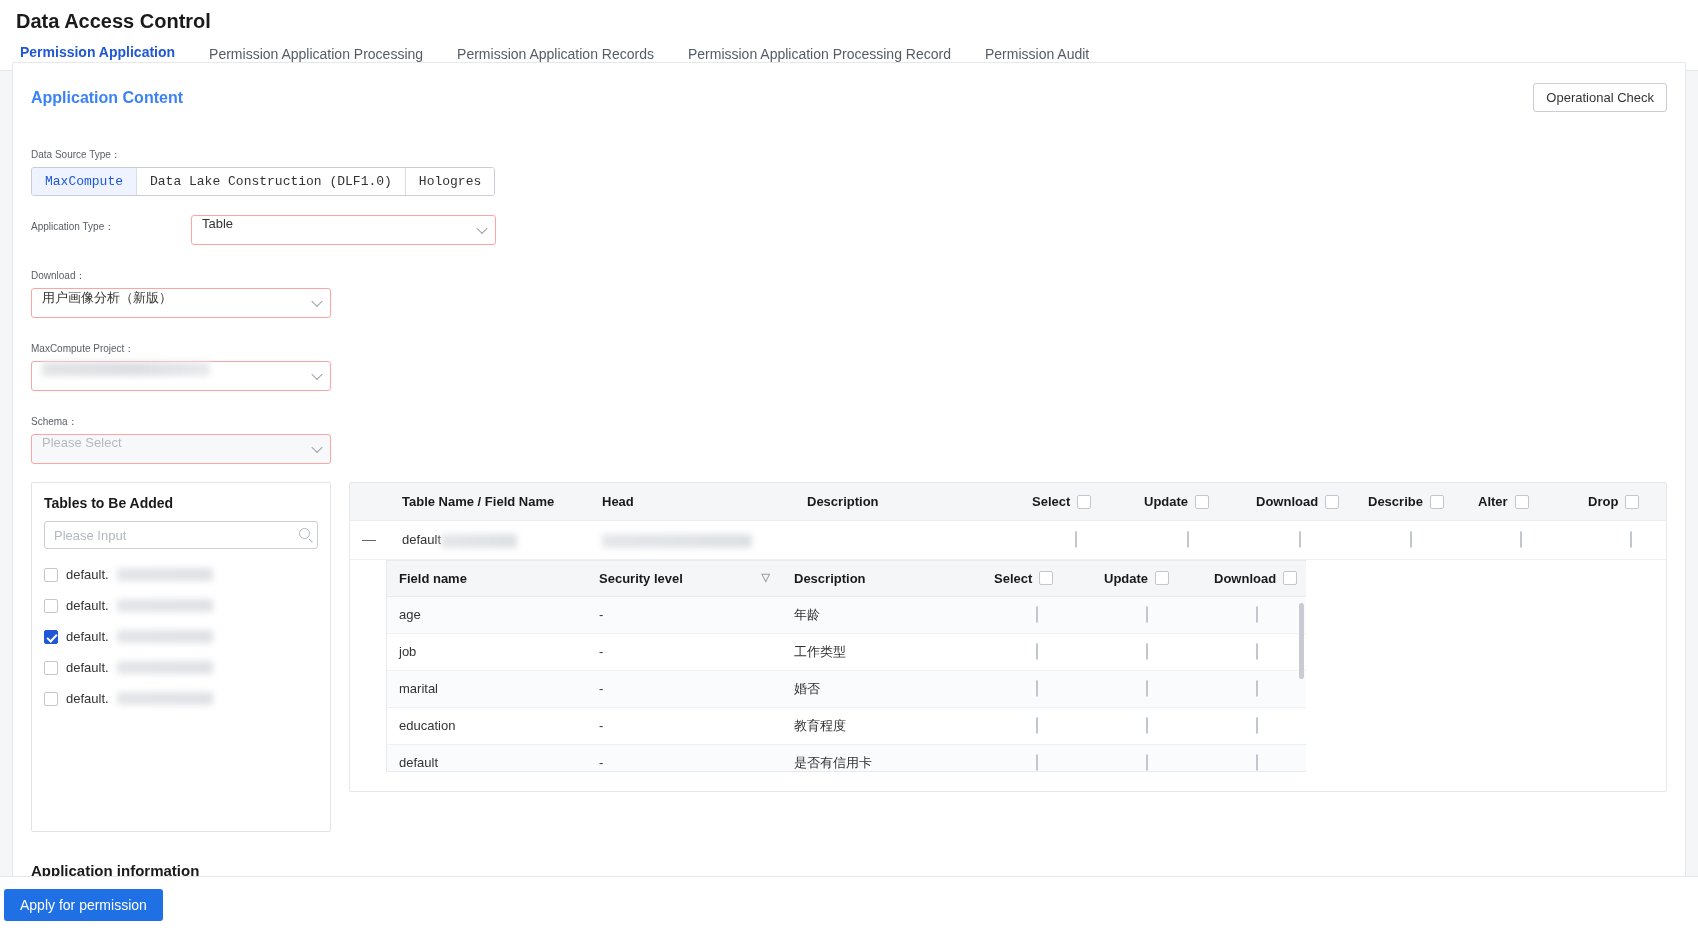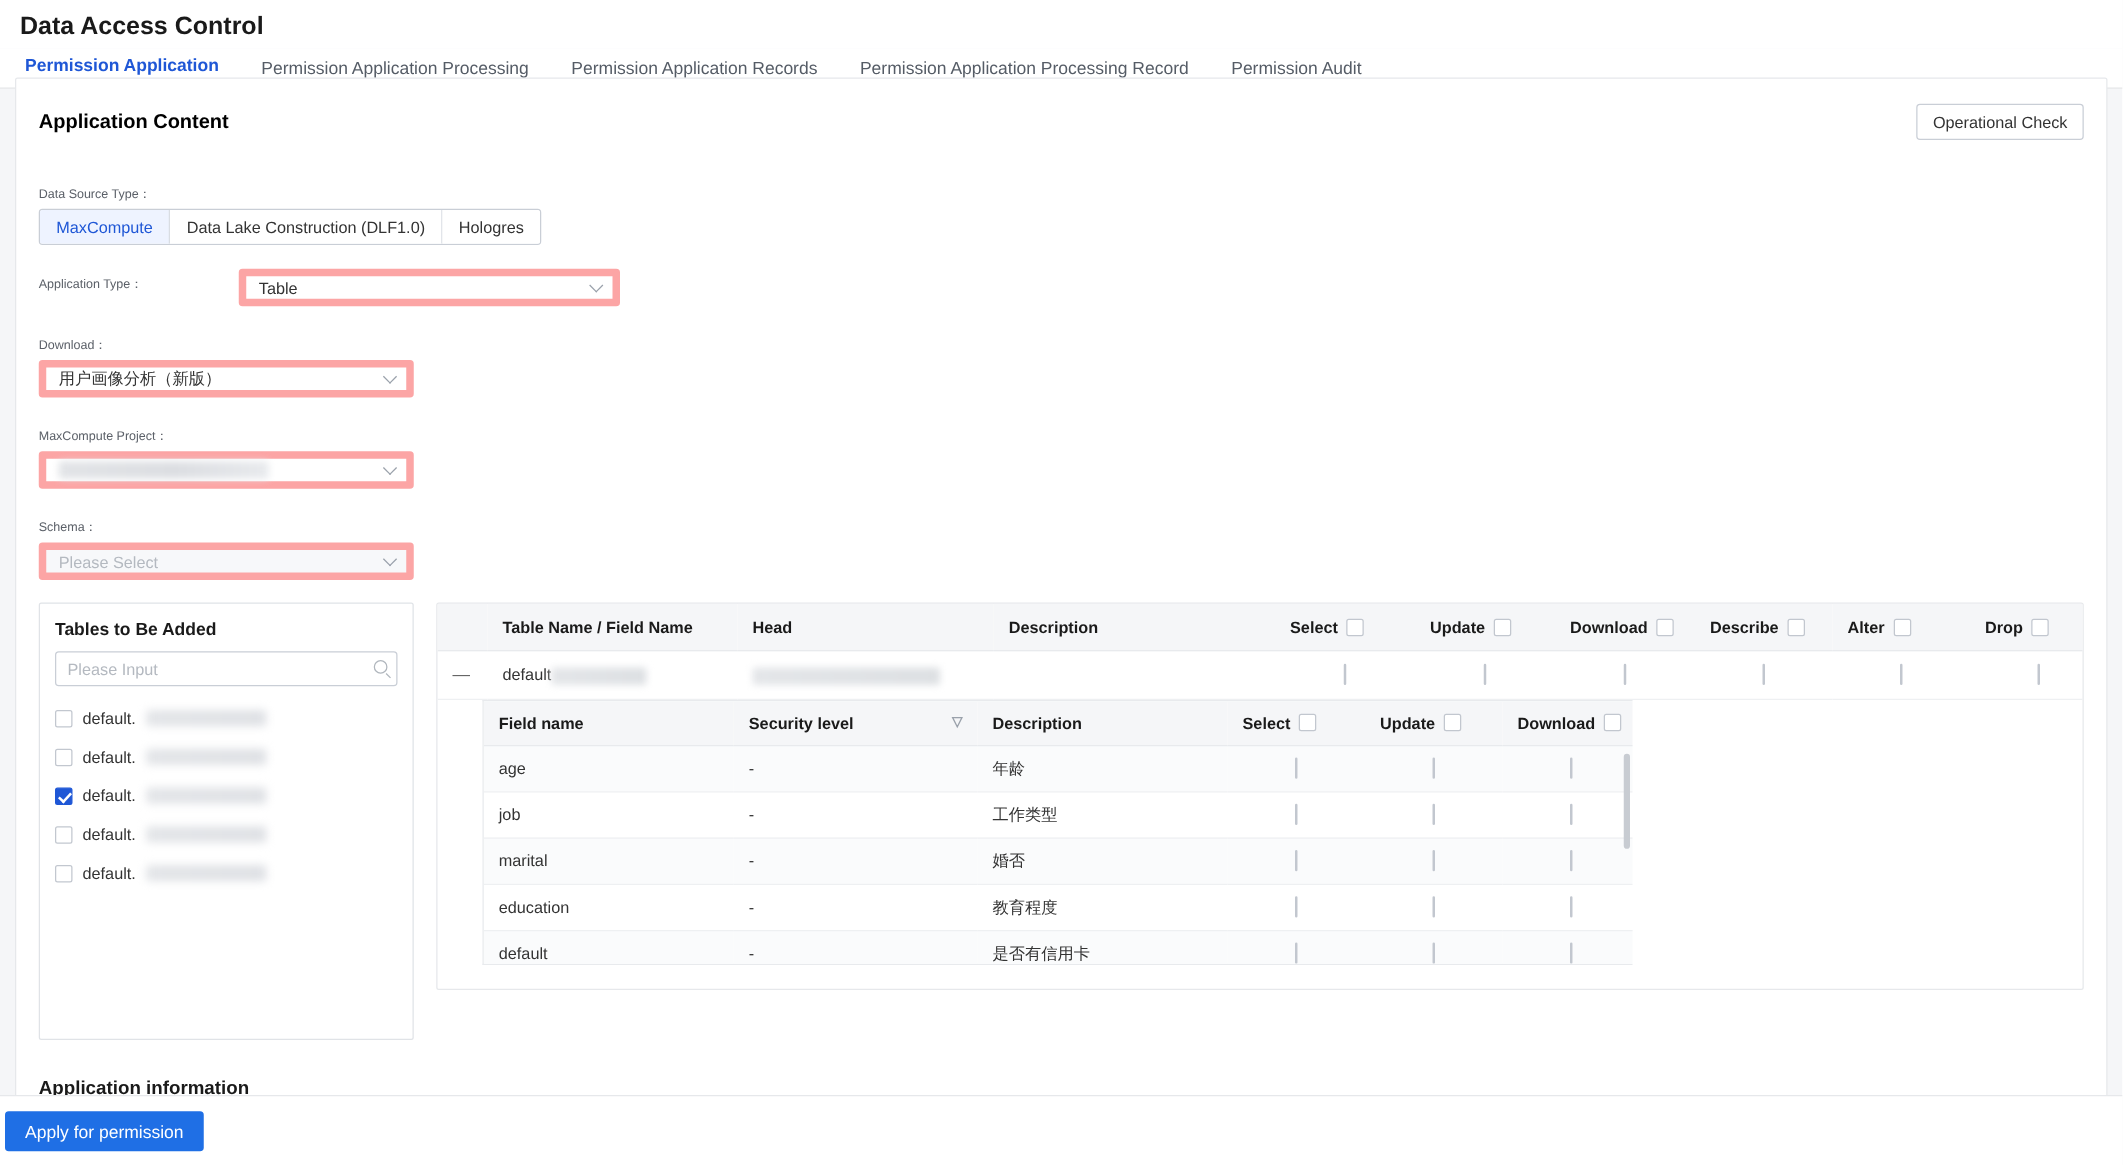--- a/index.html
+++ b/index.html
@@ -55,61 +55,60 @@
     border: 1px solid #e6e8eb;
     border-radius: 2px;
     overflow: hidden;
   }
   .card-head {
     display: flex;
     align-items: center;
     justify-content: space-between;
     padding: 20px 18px 0 18px;
   }
-  .card-title { font-size: 16px; font-weight: 700; color: #000000; }
+  .card-title { font-size: 16px; font-weight: 700; color: #3b82f6; }
   .btn-ghost {
     border: 1px solid #c9ced6;
     background: #fff;
     color: #333;
     font-size: 13px;
     padding: 6px 12px;
     border-radius: 3px;
     cursor: pointer;
     font-family: "Liberation Sans", sans-serif;
   }
 
   .form { padding: 12px 18px 0 18px; }
   .label { font-size: 10px; color: #5b6068; margin: 24px 0 5px 0; }
 
   
-  .seg { display: inline-flex; border: 1px solid #c9ced6; border-radius: 3px; overflow: hidden; }
+  .seg { display: inline-flex; border: 1px solid #c9ced6; border-radius: 3px; overflow: hidden; font-family: Liberation Mono, monospace; }
   .seg-item {
     font-size: 13px;
     padding: 6px 13px;
     background: #fff;
     color: #333;
     border-right: 1px solid #d9dde3;
     cursor: pointer;
     white-space: nowrap;
   }
   .seg-item:last-child { border-right: none; }
   .seg-item.active { background: #eef3ff; color: #1f57d6; }
 
   
   .row-inline { display: flex; align-items: center; gap: 10px; }
   .select {
     position: relative;
     height: 30px;
-    border: 6px solid #fca5a5;
+    border: 1px solid #fca5a5;
     border-radius: 3px;
     background: #fff;
     font-size: 13px;
     color: #333;
     display: flex;
-    align-items: center;
     padding: 0 26px 0 10px;
     cursor: pointer;
   }
   .select .caret {
     position: absolute; right: 9px; top: 50%;
     width: 8px; height: 8px;
     border-right: 1.4px solid #9aa1ab;
     border-bottom: 1.4px solid #9aa1ab;
     transform: translateY(-70%) rotate(45deg);
   }

